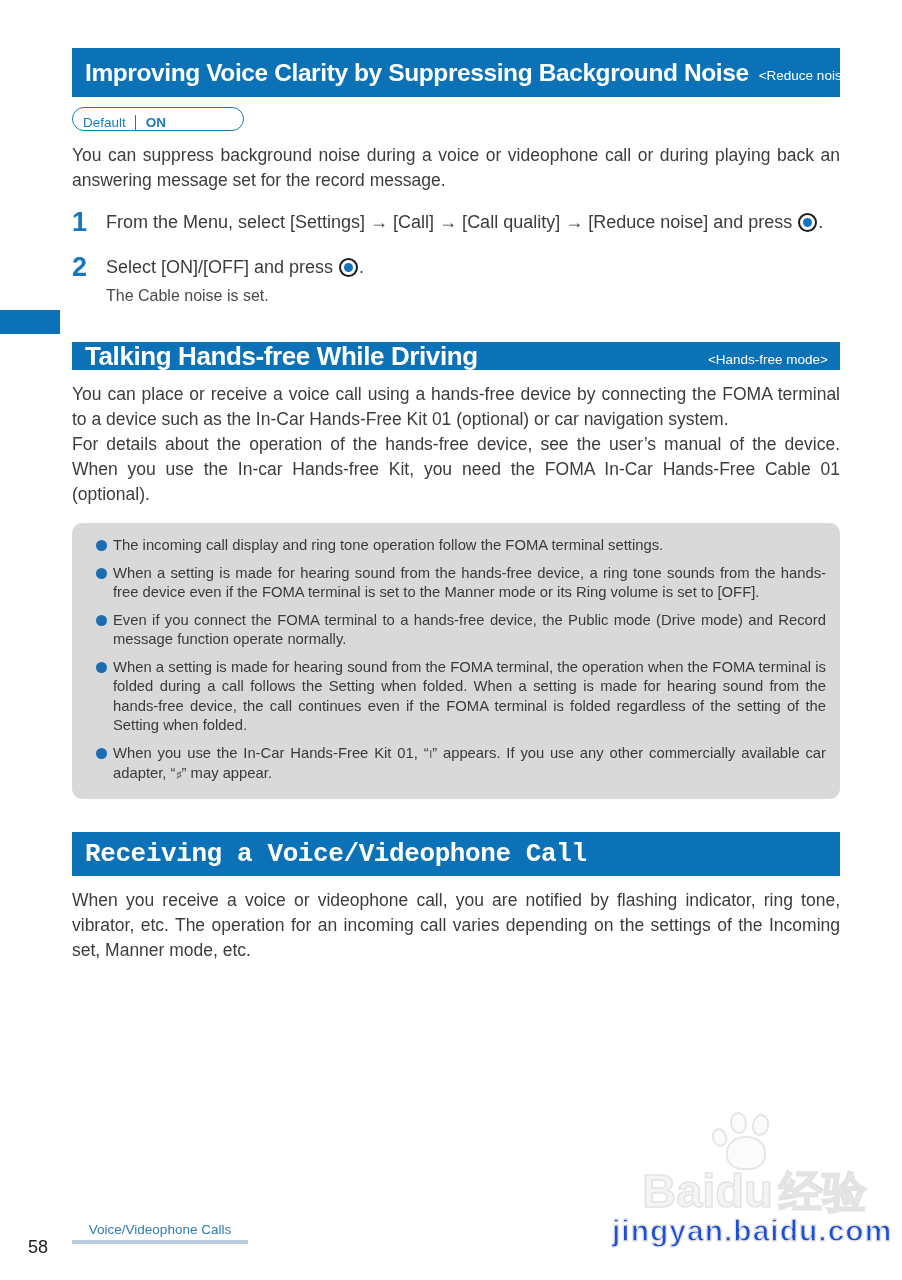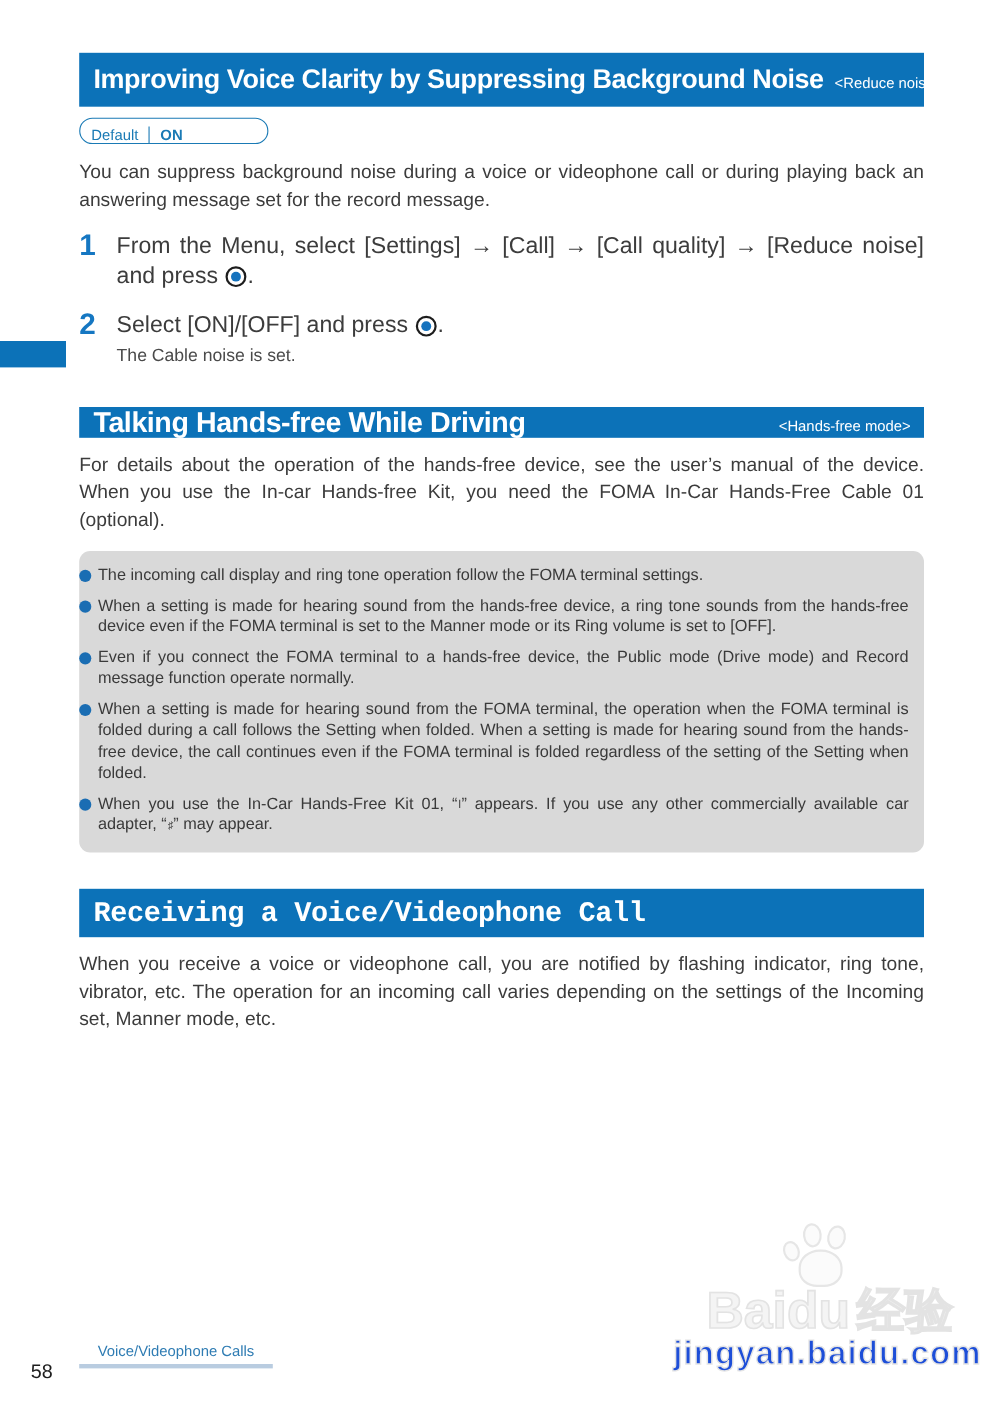--- a/index.html
+++ b/index.html
@@ -88,21 +88,21 @@
   .step-num {
     width: 34px;
     flex: 0 0 34px;
     color: #1577c2;
     font-size: 27px;
     font-weight: bold;
     line-height: 26px;
   }
   .step-body { flex: 1; }
   .step-text {
-    font-size: 21px;
+    font-size: 18px;
     line-height: 27px;
     text-align: justify;
     color: #3c3c3c;
   }
   .step-note {
     margin-top: 5px;
     margin-left: 0;
     font-size: 16px;
     line-height: 20px;
     color: #4a4a4a;
@@ -126,21 +126,21 @@
     margin: -4.5px 0 0 -4.5px;
     border-radius: 50%;
     background: #1673be;
   }
 
   
   .note-box {
     margin-top: 16px;
     background: #d9d9d9;
     border-radius: 10px;
-    padding: 13px 14px 12px 0;
+    padding: 13px 14px 12px 24px;
   }
   .note-item { display: flex; margin-bottom: 8px; }
   .note-item:last-child { margin-bottom: 2px; }
   .note-bullet {
     flex: 0 0 11px;
     width: 11px; height: 11px;
     border-radius: 50%;
     background: #1a6db3;
     margin: 4px 6px 0 0;
   }
@@ -284,20 +284,21 @@
       </div>
     </div>
   </div>
 
   
   <div class="sec-header" id="header2">
     <span class="sec-title">Talking Hands-free While Driving</span>
     <span class="sec-tag">&lt;Hands-free mode&gt;</span>
   </div>
 
+  <p class="para">You can place or receive a voice call using a hands-free device by connecting the FOMA terminal to a device such as the In-Car Hands-Free Kit 01 (optional) or car navigation system.</p>
   <p class="para">For details about the operation of the hands-free device, see the user’s manual of the device. When you use the In-car Hands-free Kit, you need the FOMA In-Car Hands-Free Cable 01 (optional).</p>
 
   <div class="note-box">
     <div class="note-item">
       <span class="note-bullet"></span>
       <span class="note-text">The incoming call display and ring tone operation follow the FOMA terminal settings.</span>
     </div>
     <div class="note-item">
       <span class="note-bullet"></span>
       <span class="note-text">When a setting is made for hearing sound from the hands-free device, a ring tone sounds from the hands-free device even if the FOMA terminal is set to the Manner mode or its Ring volume is set to [OFF].</span>

